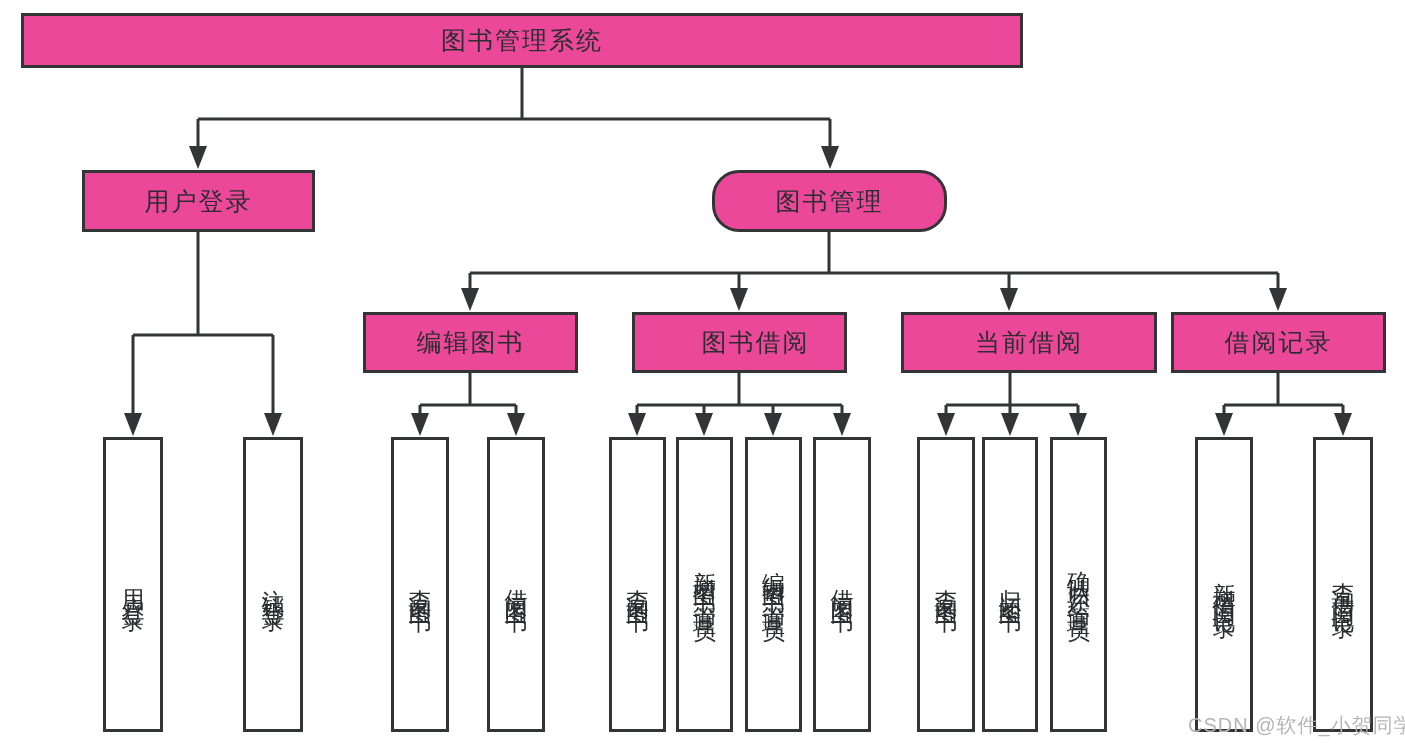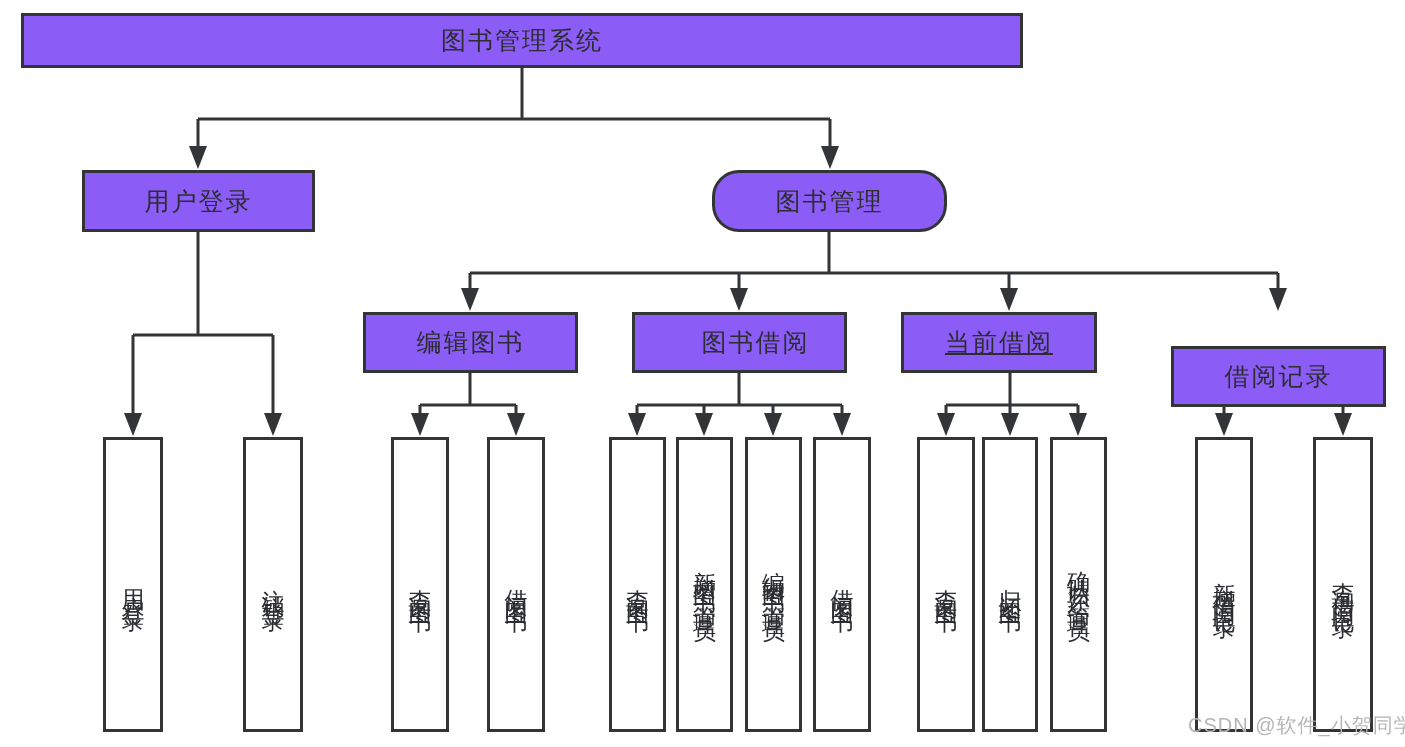--- a/index.html
+++ b/index.html
@@ -18,21 +18,21 @@
   .connectors {
     position: absolute;
     left: 0; top: 0;
     width: 1405px;
     height: 747px;
   }
   .node {
     position: absolute;
     box-sizing: border-box;
     border: 3px solid #333436;
-    background: #8b5cf6;
+    background: #ec4899;
     display: flex;
     align-items: center;
     justify-content: center;
     color: #2b2d31;
     font-size: 25px;
     letter-spacing: 2px;
     white-space: nowrap;
   }
   .leaf {
     position: absolute;
@@ -50,22 +50,22 @@
     font-size: 23px;
     letter-spacing: 7px;
     line-height: 1;
   }
   
   .n-root  { left: 21px;   top: 13px;  width: 1002px; height: 55px; }
   .n-login { left: 82px;   top: 170px; width: 233px;  height: 62px; }
   .n-mgmt  { left: 712px;  top: 170px; width: 235px;  height: 62px; border-radius: 27px; }
   .n-rec   { left: 363px;  top: 312px; width: 215px;  height: 61px; }
   .n-bor   { left: 632px;  top: 312px; width: 215px;  height: 61px; padding-left: 32px; }
-  .n-cur   { left: 901px;  top: 312px; width: 196px;  height: 61px; text-decoration: underline; }
-  .n-recd  { left: 1171px; top: 312px; width: 215px;  height: 61px; margin-top: 34px; }
+  .n-cur   { left: 901px;  top: 312px; width: 256px;  height: 61px; }
+  .n-recd  { left: 1171px; top: 312px; width: 215px;  height: 61px; }
   
   .l-1a { left: 103px;  width: 60px; }
   .l-1b { left: 243px;  width: 60px; }
   .l-2a { left: 391px;  width: 58px; }
   .l-2b { left: 487px;  width: 58px; }
   .l-3a { left: 609px;  width: 57px; }
   .l-3b { left: 676px;  width: 57px; }
   .l-3c { left: 745px;  width: 57px; }
   .l-3d { left: 813px;  width: 58px; }
   .l-4a { left: 917px;  width: 58px; }

